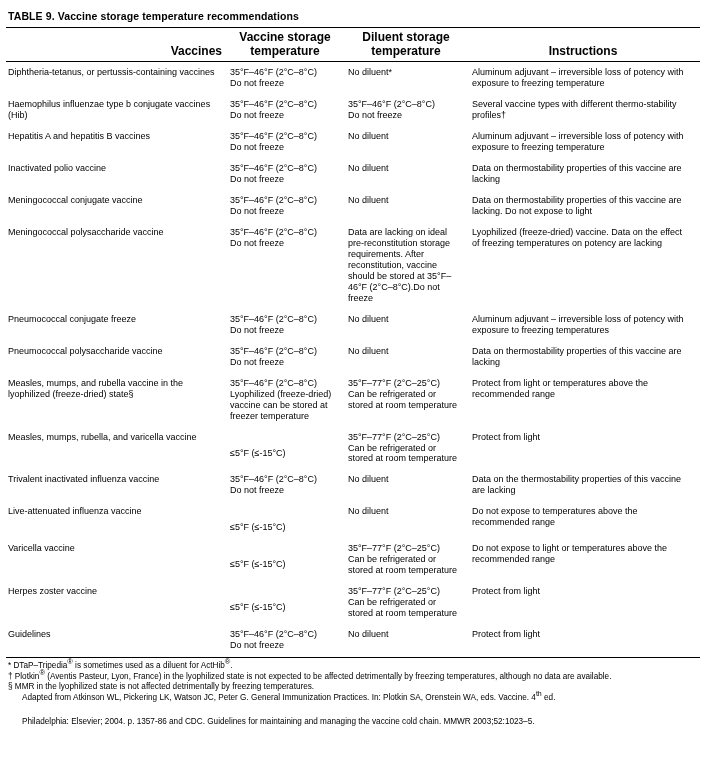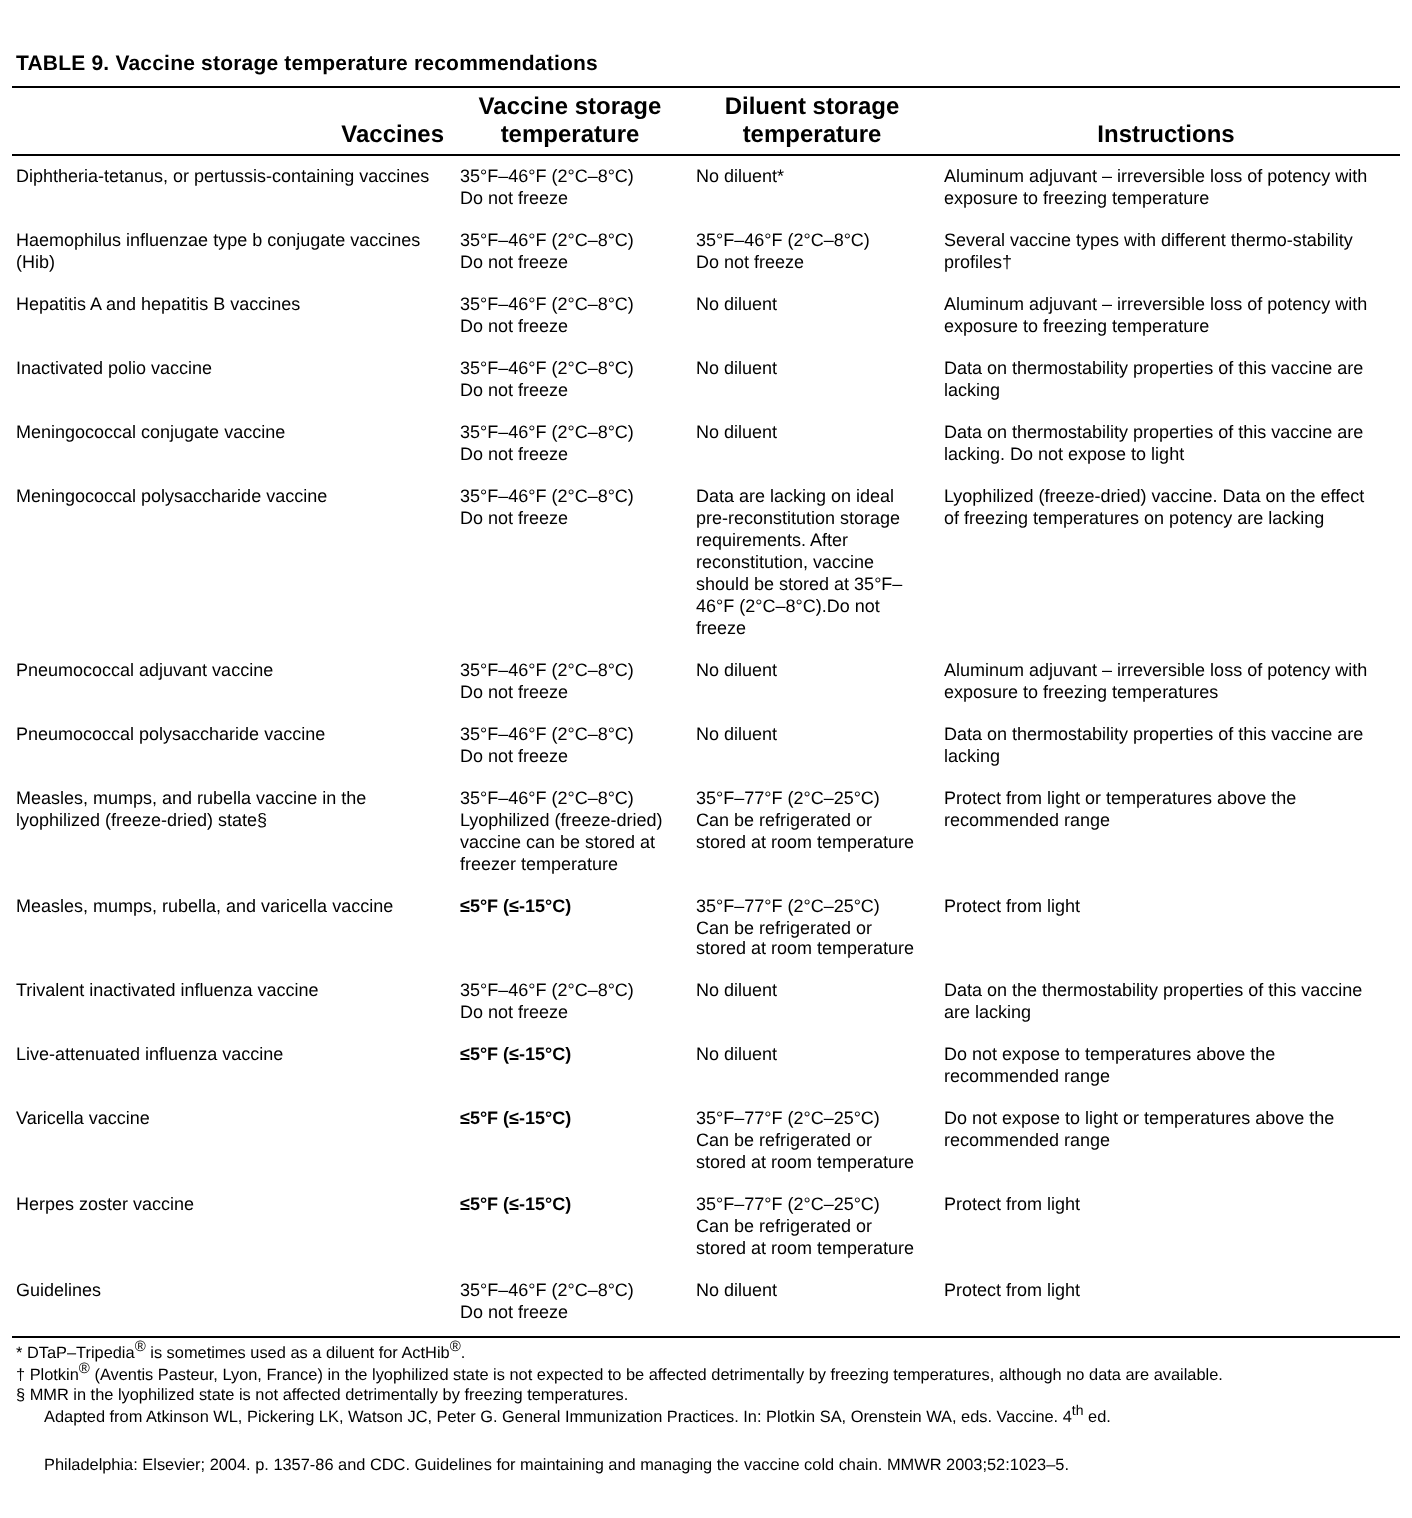--- a/index.html
+++ b/index.html
@@ -9,21 +9,21 @@
   }
   body {
     width: 706px;
     font-family: "Liberation Sans", sans-serif;
     color: #000000;
     -webkit-font-smoothing: antialiased;
   }
   .page {
     width: 630px;
     box-sizing: border-box;
-    padding: 24px 6px 4px 6px;
+    padding: 8px 6px 4px 6px;
     position: relative;
   }
   .table-title {
     font-size: 10.5px;
     font-weight: bold;
     margin: 2px 0 5px 2px;
     letter-spacing: 0.1px;
   }
   table.vax {
     width: 694px;
@@ -61,21 +61,21 @@
     border-bottom: 1.2px solid #000;
     padding-bottom: 6px;
   }
   .cell-line { display: block; }
   .ital { }
   sup {
     font-size: 7px;
     line-height: 0;
     vertical-align: super;
   }
-  .temp-bold { font-weight: bold; }
+  .temp-bold { font-weight: normal; margin-top: 16px; }
   .footnotes {
     margin-top: 3px;
     font-size: 8.2px;
     line-height: 1.30;
     padding-left: 2px;
   }
   .footnotes div { margin: 0; }
   .fn-indent { padding-left: 7px; text-indent: -7px; }
   .reg { font-size: 7.5px; vertical-align: super; line-height: 0; }
 </style>
@@ -175,21 +175,21 @@
             <span class="cell-line">Do not freeze</span>
           </td>
           <td>
             <span class="cell-line">Data are lacking on ideal pre-reconstitution storage requirements. After reconstitution, vaccine should be stored at 35°F–46°F (2°C–8°C).Do not freeze</span>
           </td>
           <td>
             <span class="cell-line">Lyophilized (freeze-dried) vaccine. Data on the effect of freezing temperatures on potency are lacking</span>
           </td>
         </tr>
         <tr>
-          <td><span>Pneumococcal adjuvant vaccine</span></td>
+          <td><span>Pneumococcal conjugate freeze</span></td>
           <td>
             <span class="cell-line">35°F–46°F (2°C–8°C)</span>
             <span class="cell-line">Do not freeze</span>
           </td>
           <td>
             <span class="cell-line">No diluent</span>
           </td>
           <td>
             <span class="cell-line">Aluminum adjuvant – irreversible loss of potency with exposure to freezing temperatures</span>
           </td>

